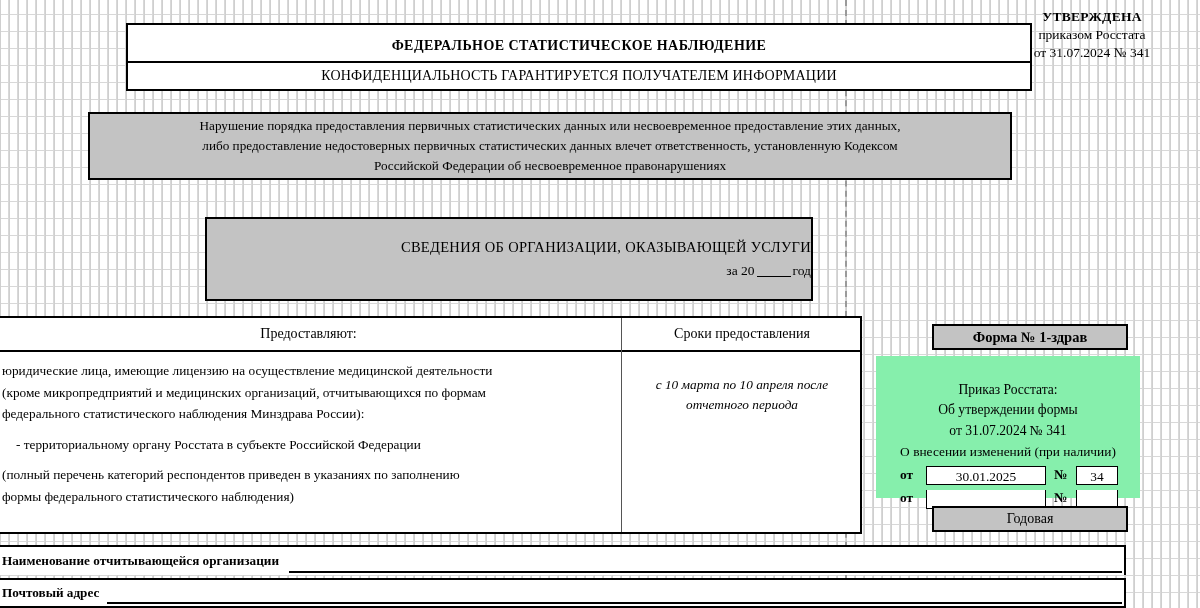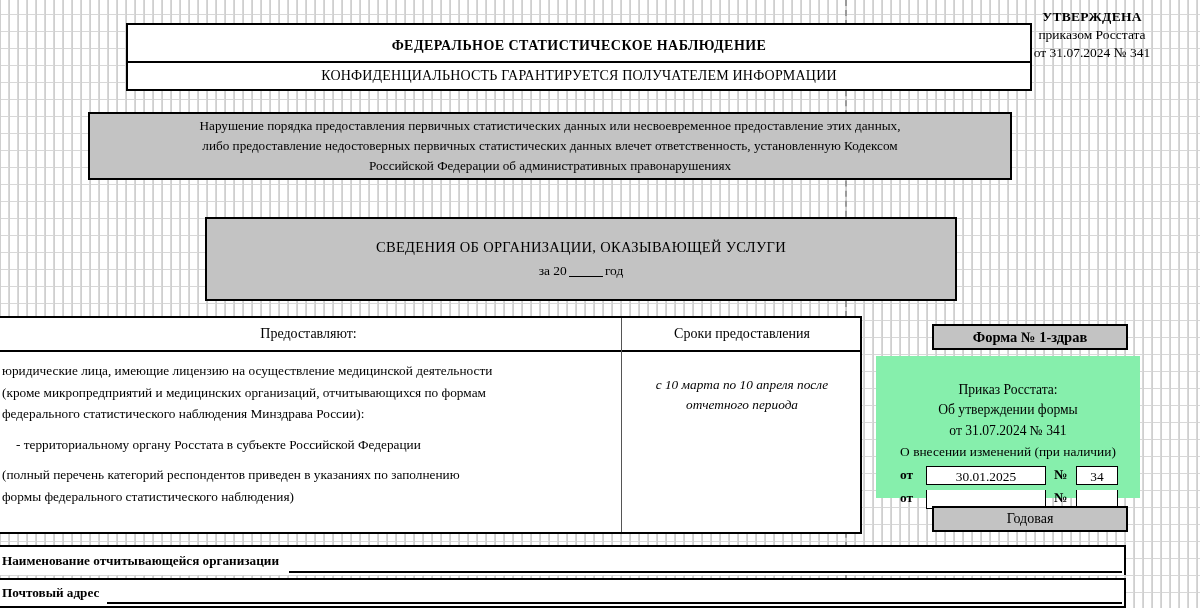--- a/index.html
+++ b/index.html
@@ -79,25 +79,26 @@
 
   #warn {
     left: 88px; top: 112px; width: 924px; height: 68px;
     flex-direction: column;
     line-height: 1.52;
     font-size: 13.2px;
     padding: 0 6px;
   }
 
   #maintitle {
-    left: 205px; top: 217px; width: 752px; height: 84px;
+    left: 205px; top: 217px; width: 608px; height: 84px;
     flex-direction: column;
     font-size: 14.5px;
     letter-spacing: .3px;
     line-height: 1.45;
+    align-items: flex-end;
   }
   #maintitle .yr { font-size: 13.5px; letter-spacing: 0; margin-top: 3px; }
   #maintitle .blank {
     display: inline-block; width: 34px;
     border-bottom: 1.5px solid #000;
     margin: 0 2px; vertical-align: -2px;
   }
 
   
   #tbl {
@@ -243,21 +244,21 @@
 <div class="box" id="hdr1">
   <span>ФЕДЕРАЛЬНОЕ СТАТИСТИЧЕСКОЕ НАБЛЮДЕНИЕ</span>
 </div>
 <div class="box" id="hdr2">
   <span>КОНФИДЕНЦИАЛЬНОСТЬ ГАРАНТИРУЕТСЯ ПОЛУЧАТЕЛЕМ ИНФОРМАЦИИ</span>
 </div>
 
 <div class="box gray" id="warn">
   <div>Нарушение порядка предоставления первичных статистических данных или несвоевременное предоставление этих данных,</div>
   <div>либо предоставление недостоверных первичных статистических данных влечет ответственность, установленную  Кодексом</div>
-  <div>Российской Федерации об административных правонарушениях</div>
+  <div>Российской Федерации об несвоевременное правонарушениях</div>
 </div>
 
 <div class="box gray" id="maintitle">
   <div>СВЕДЕНИЯ ОБ ОРГАНИЗАЦИИ, ОКАЗЫВАЮЩЕЙ УСЛУГИ</div>
   <div class="yr">
     <span>за 20</span><span class="blank"></span><span>год</span>
   </div>
 </div>
 
 <div id="tbl">

